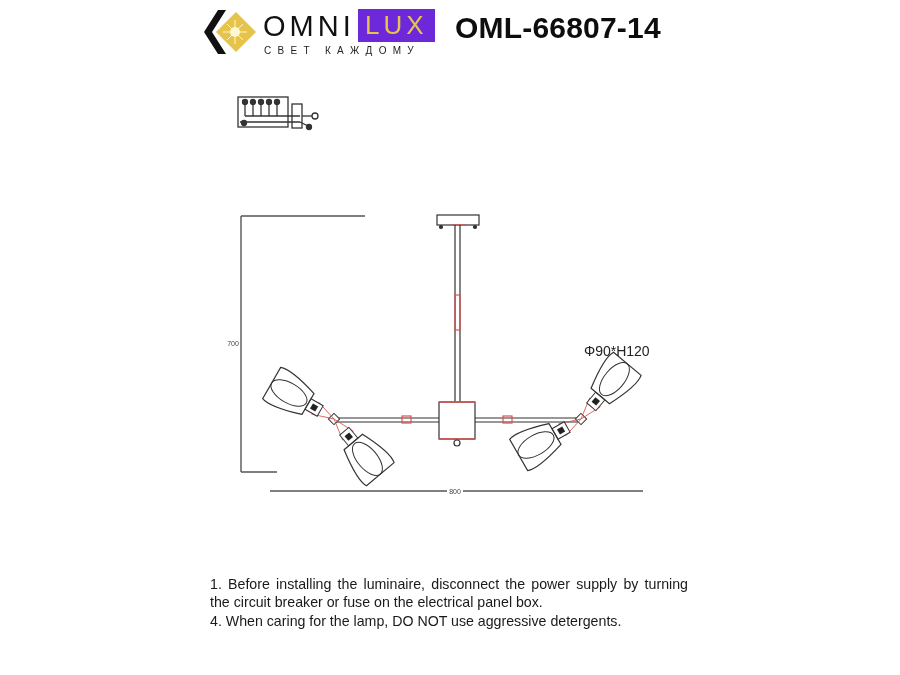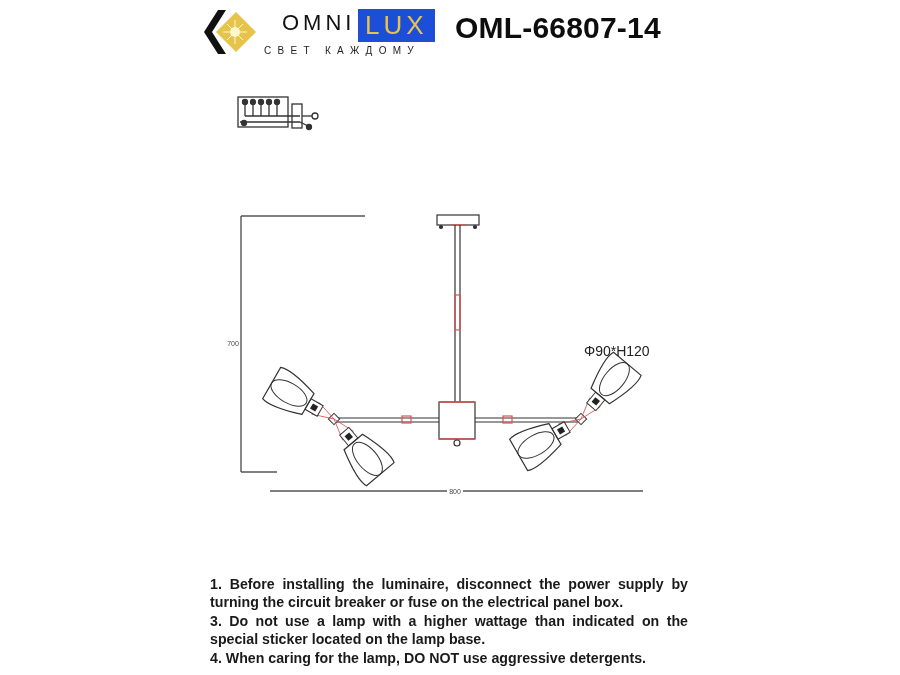--- a/index.html
+++ b/index.html
@@ -1,25 +1,25 @@
 <!DOCTYPE html>
 <html><head>
   <meta charset="utf-8">
   <style>
     html, body { margin:0; padding:0; background:#ffffff; }
     body { width:900px; height:675px; position:relative; overflow:hidden; font-family:"Liberation Sans", sans-serif; }
     .logo { position:absolute; left:200px; top:6px; width:230px; height:52px; }
     .logo-mark { position:absolute; left:0; top:0; }
-    .brand-omni { position:absolute; left:63px; top:4px; font-size:22px; letter-spacing:4px; color:#111; font-family:"Liberation Sans", sans-serif;margin-left:19px; }
-    .brand-lux { position:absolute; left:158px; top:3px; height:33px; padding:0 7px; background:#1d4ed8; color:#e6c34a; font-size:26px; letter-spacing:4px; line-height:33px; }
+    .brand-omni { position:absolute; left:63px; top:4px; font-size:29px; letter-spacing:4px; color:#111; font-family:"Liberation Sans", sans-serif; }
+    .brand-lux { position:absolute; left:158px; top:3px; height:33px; padding:0 7px; background:#6d28d9; color:#e6c34a; font-size:26px; letter-spacing:4px; line-height:33px; }
     .tagline { position:absolute; left:64px; top:39px; font-size:10px; letter-spacing:6.3px; color:#222; white-space:nowrap; }
     .model { position:absolute; left:455px; top:11px; font-size:30px; font-weight:bold; color:#0d0d0d; font-family:"Liberation Sans", sans-serif; letter-spacing:0.2px; }
     .drawing { position:absolute; left:0; top:0; }
     .notes { position:absolute; left:210px; top:575px; width:478px; font-size:14.2px; line-height:18.4px; color:#1a1a1a; text-align:justify; }
-    .notes p { margin:0;font-weight:bold; }
+    .notes p { margin:0; }
     .dim-label { font-family:"Liberation Sans", sans-serif; }
   </style>
 </head>
 <body>
 
 <div class="logo">
   <svg class="logo-mark" width="60" height="52" viewBox="0 0 60 52">
     <polygon points="18,4 4,26 18,48 26,48 12,26 26,4" fill="#111"></polygon>
     <polygon points="36,6 56,26 36,46 16,26" fill="#e6c34a"></polygon>
     <circle cx="35" cy="26" r="5" fill="#fff7d0"></circle>
@@ -140,15 +140,14 @@
       <path d="M30,-12 Q62,-22 72,-18 L72,18 Q62,22 30,12 Z" fill="none" stroke="#333" stroke-width="1.2"></path>
       <ellipse cx="52" cy="0" rx="20" ry="10" fill="none" stroke="#333"></ellipse>
     </g>
   </g>
 
   <text x="584" y="356" font-size="14" fill="#222" font-family="Liberation Sans, sans-serif">Φ90*H120</text>
 </svg>
 
 <div class="notes">
   <p>1. Before installing the luminaire, disconnect the power supply by turning the circuit breaker or fuse on the electrical panel box.</p>
-  <p>3. Do not use a lamp with a higher wattage than indicated on the special sticker located on the lamp base.</p>
   <p style="text-align:left">4. When caring for the lamp, DO NOT use aggressive detergents.</p>
 </div>
 
 </body></html>

